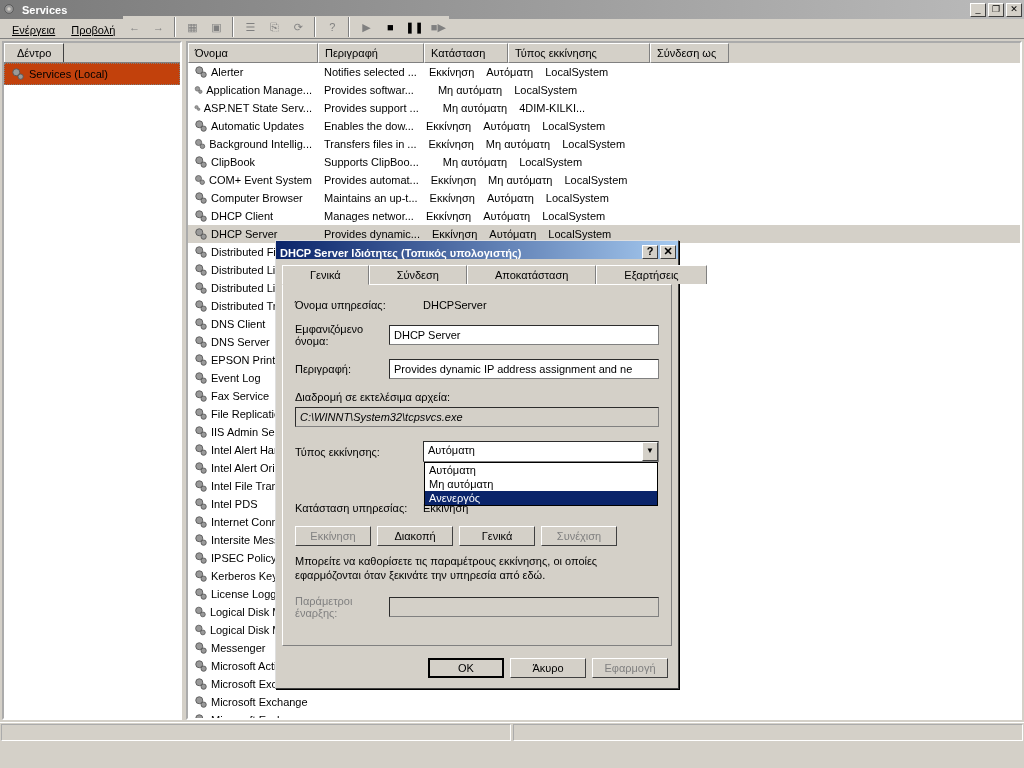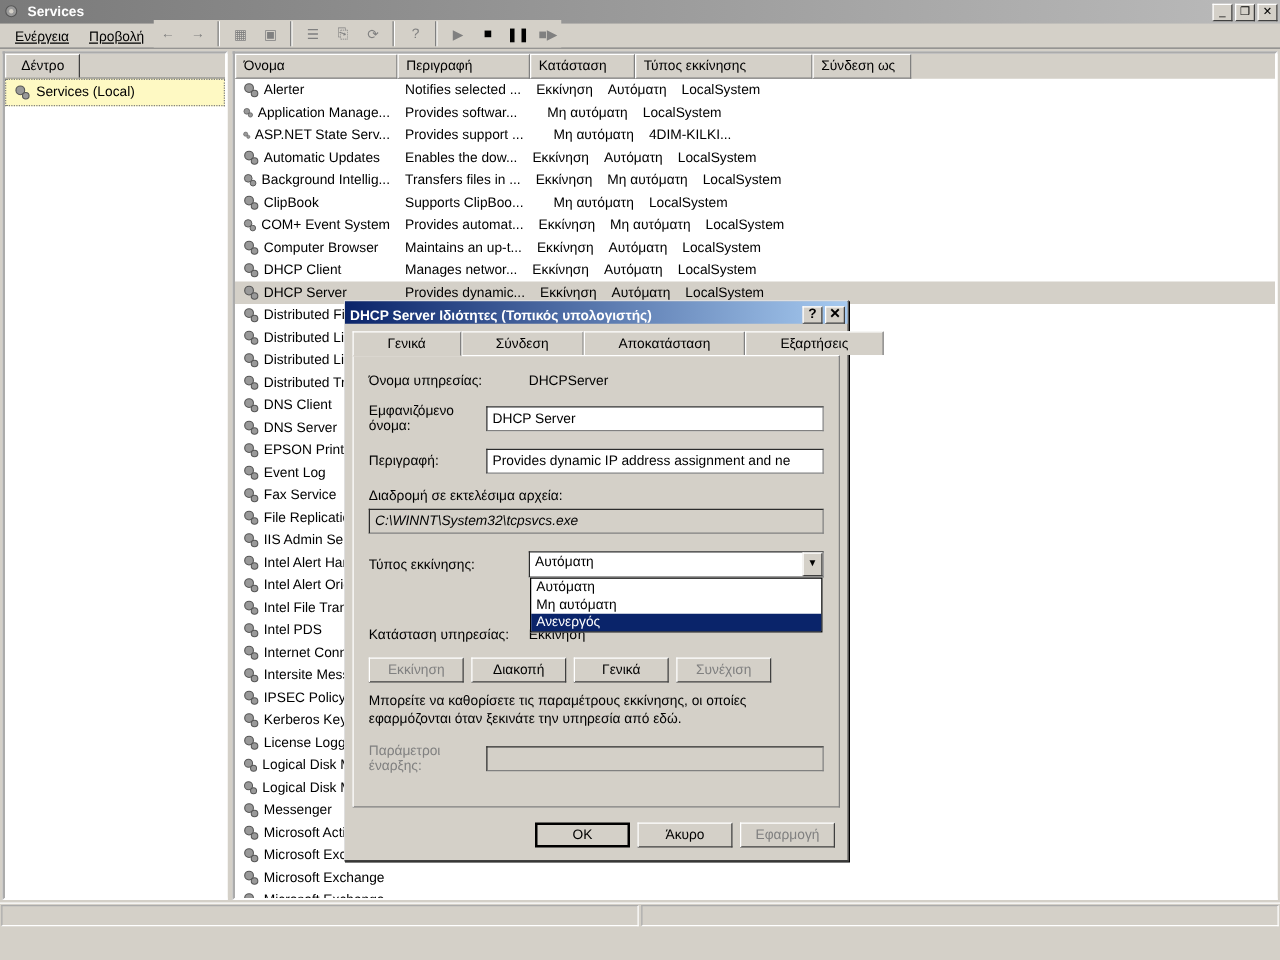--- a/index.html
+++ b/index.html
@@ -13,21 +13,21 @@
 .menubar .menuitem u { text-decoration: underline; }
 .toolbar { background: #d4d0c8; height: 26px; display: flex; align-items: center; padding: 2px 4px; border-bottom: 1px solid #808080; gap: 2px; }
 .toolbar .sep { width: 2px; height: 20px; border-left: 1px solid #808080; border-right: 1px solid #fff; margin: 0 3px; }
 .toolbar .tbtn { width: 22px; height: 22px; display: flex; align-items: center; justify-content: center; color: #808080; }
 .toolbar .tbtn.enabled { color: #000; }
 .main { display: flex; height: calc(100% - 19px - 20px - 26px - 20px); }
 .leftpane { width: 180px; border: 2px inset #fff; background: #fff; margin: 2px; }
 .tabhead { display: flex; background: #d4d0c8; border-bottom: 1px solid #808080; }
 .tabhead .tab { padding: 3px 12px; background: #d4d0c8; border: 1px solid #fff; border-bottom: none; border-right-color: #404040; }
 .treeitem { padding: 3px 6px; display: flex; align-items: center; gap: 4px; }
-.treeitem.selected { background: #fef9c3; border: 1px dotted #808080; }
+.treeitem.selected { background: #c2410c; border: 1px dotted #808080; }
 .rightpane { flex: 1; border: 2px inset #fff; background: #fff; margin: 2px; position: relative; overflow: hidden; }
 .listheader { display: flex; background: #d4d0c8; position: sticky; top: 0; }
 .listheader .col { padding: 3px 6px; border: 1px solid; border-color: #fff #808080 #808080 #fff; }
 .col.c1 { width: 130px; }
 .col.c2 { width: 106px; }
 .col.c3 { width: 84px; }
 .col.c4 { width: 142px; }
 .col.c5 { width: 79px; }
 .listbody { overflow-y: auto; height: calc(100% - 20px); }
 .row { display: flex; padding: 1px 0; align-items: center; }

